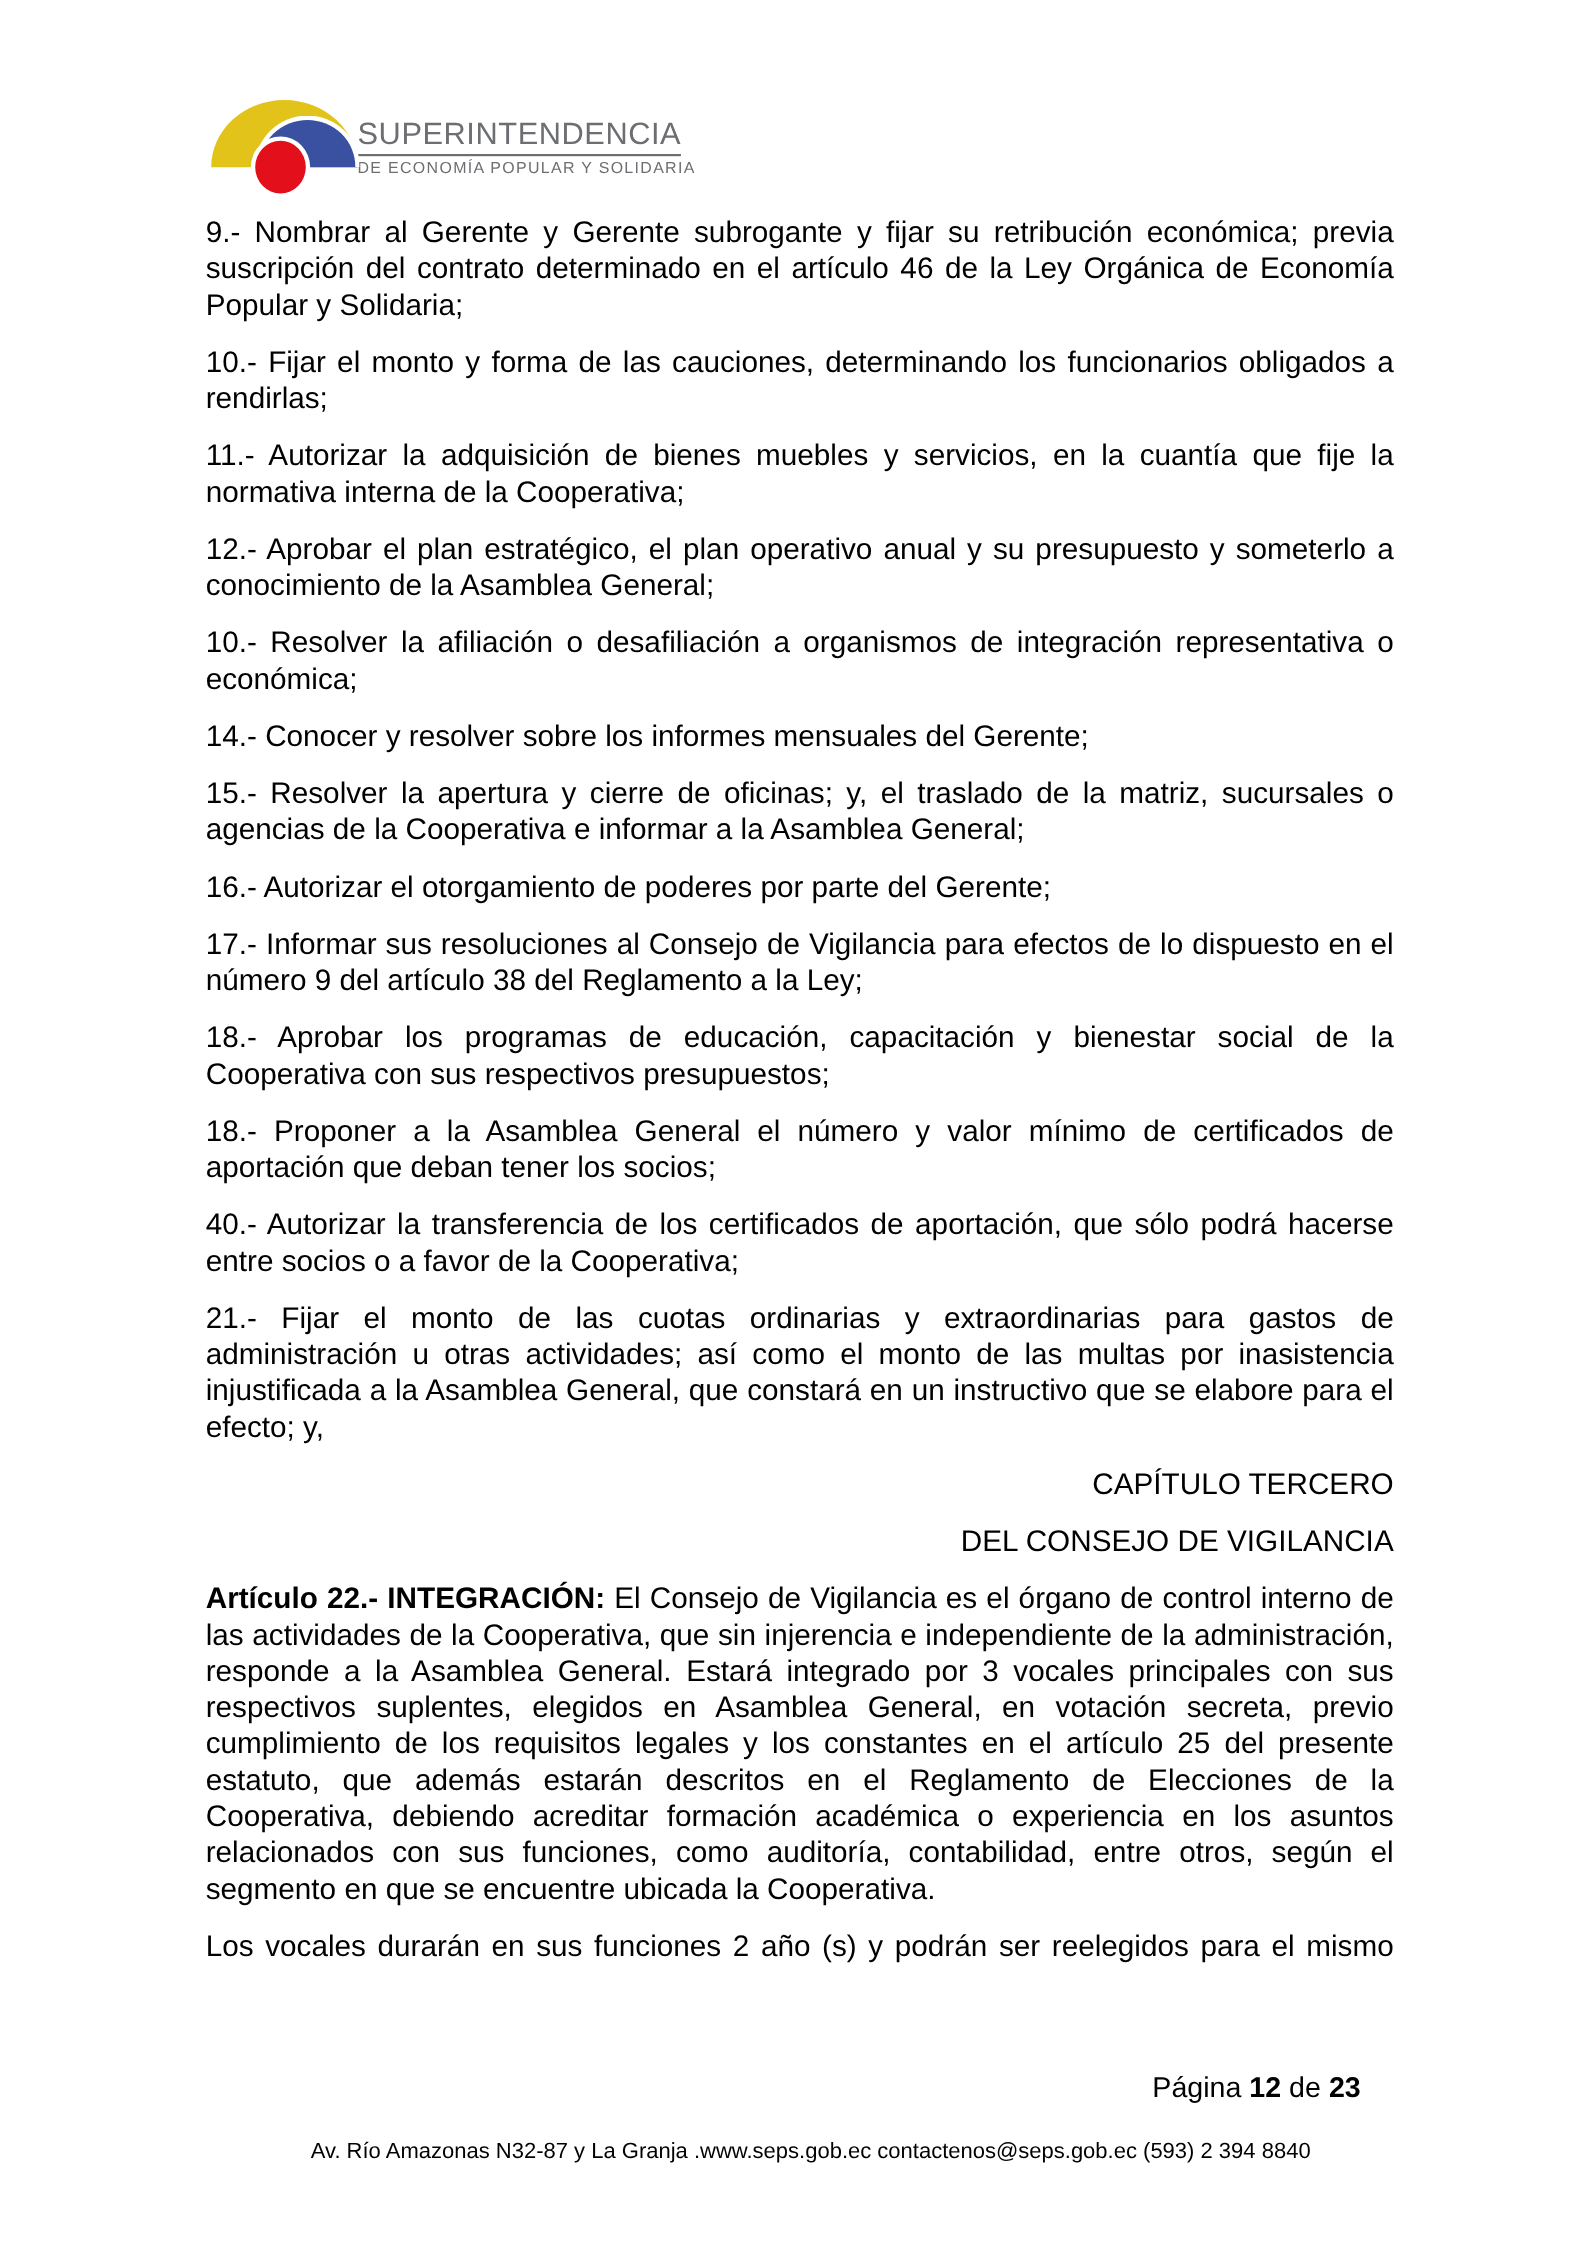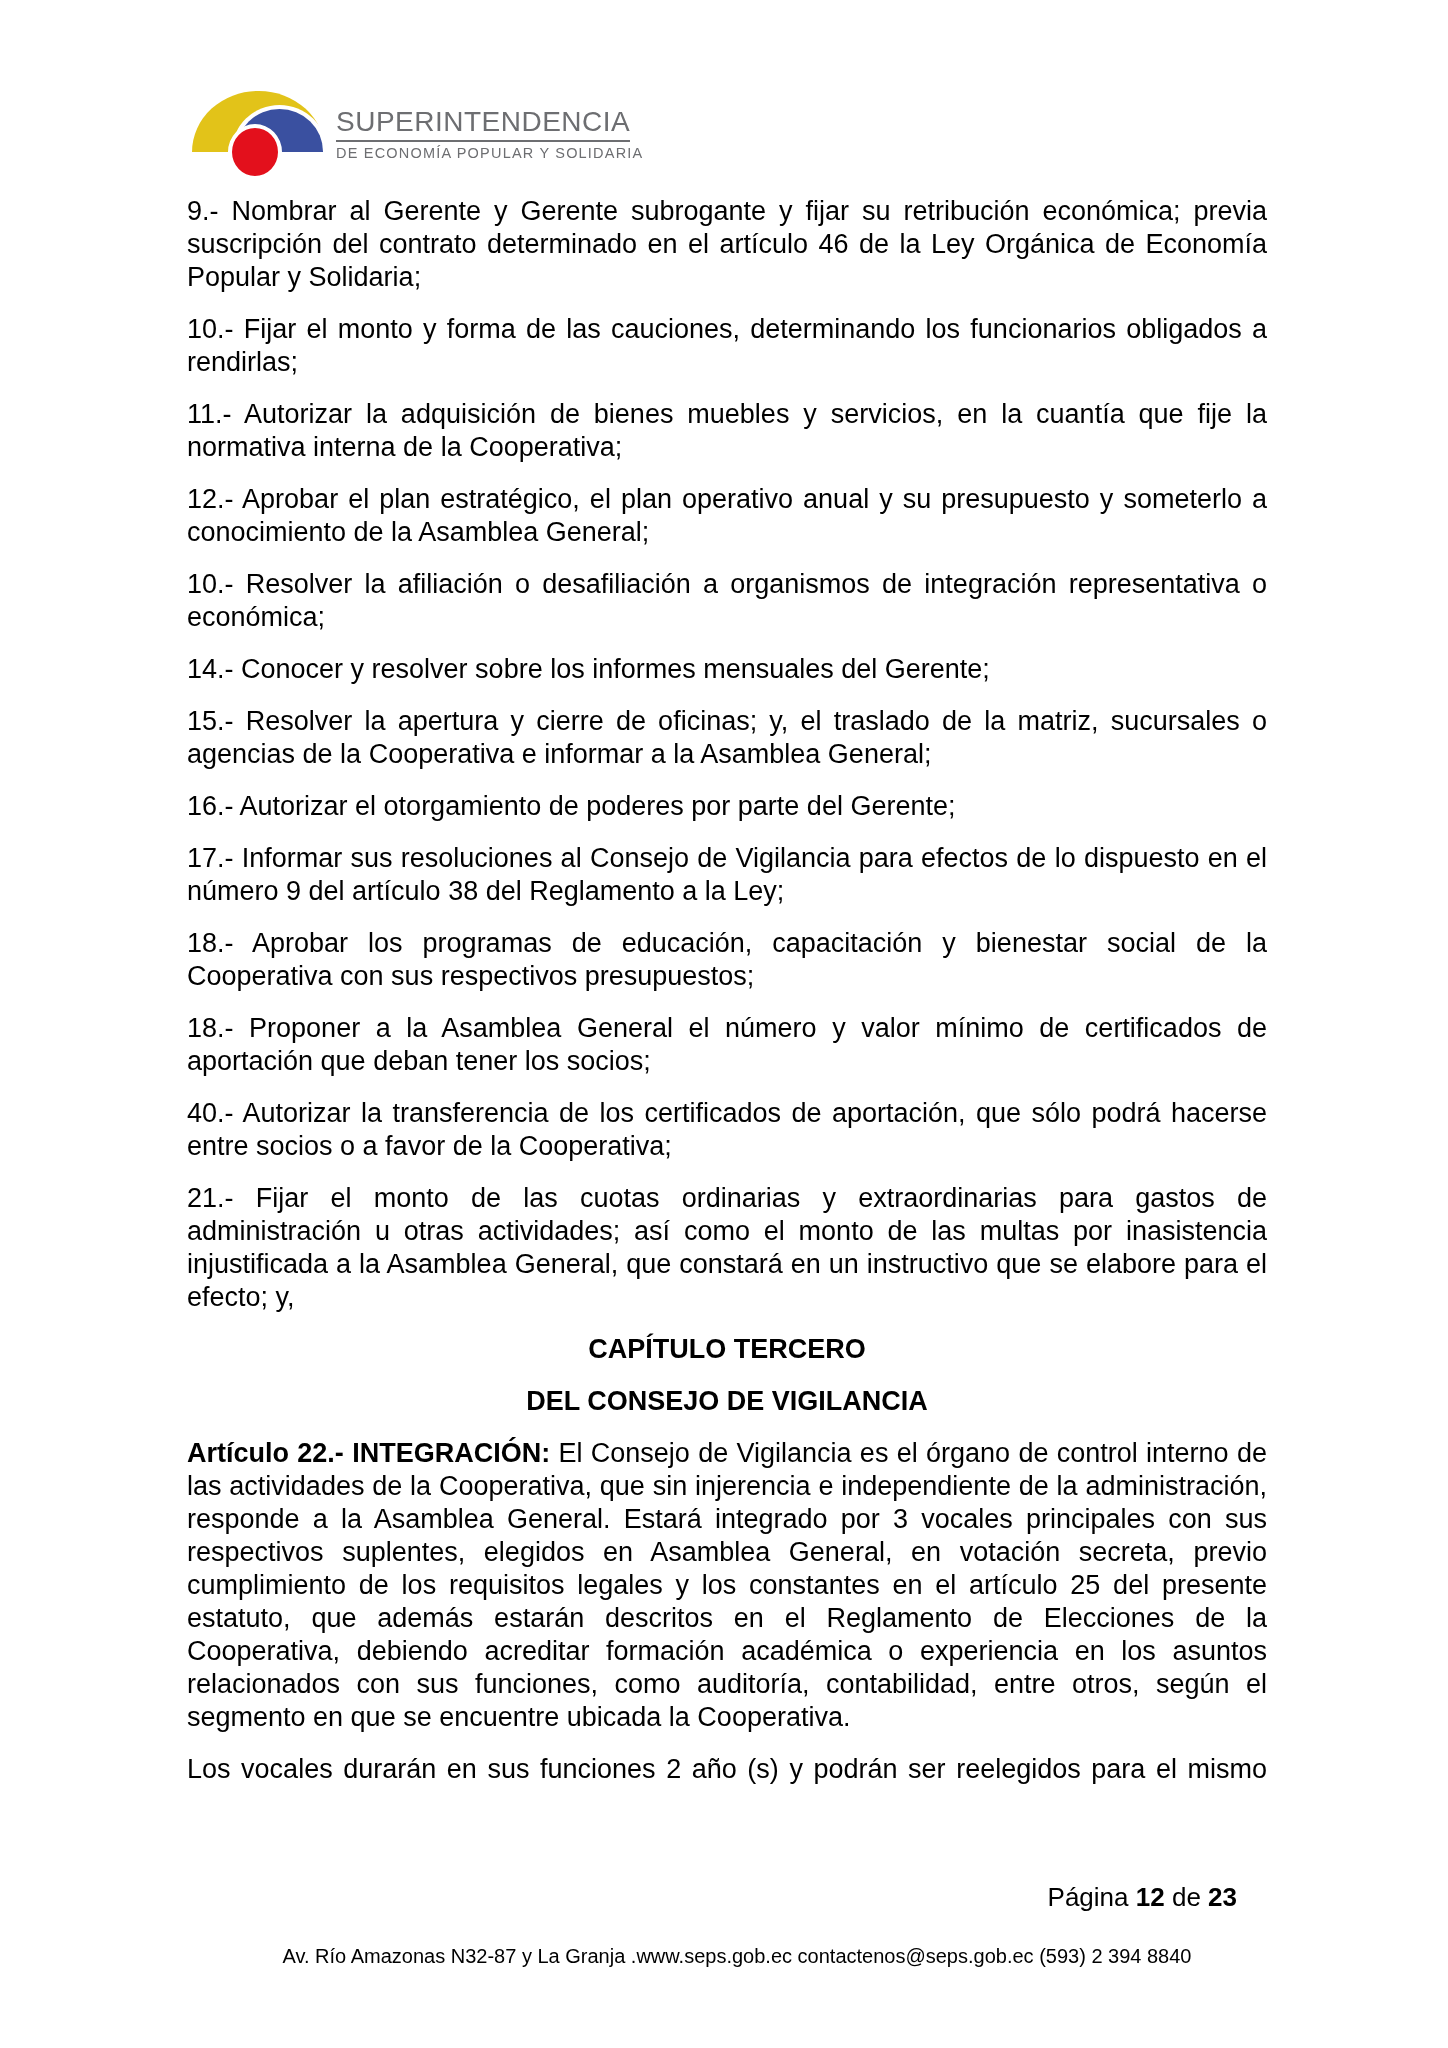--- a/index.html
+++ b/index.html
@@ -50,21 +50,21 @@
   }
   .dot-red {
     position: absolute;
     left: 36px; top: 33px;
     width: 46px; height: 48px;
     background: var(--logo_red, #E3101C);
     border: 4px solid #fff;
     border-radius: 50%;
     z-index: 3;
   }
-  .logo-text { margin-left: 11px; padding-top: 17px; }
+  .logo-text { padding-top: 17px; }
   .logo-title {
     display: inline-block;
     font-size: 28px;
     line-height: 1;
     letter-spacing: 0.5px;
     color: var(--logo_gray, #6D6E71);
     border-bottom: 2px solid var(--logo_gray, #6D6E71);
     padding-bottom: 4px;
   }
   .logo-subtitle {
@@ -82,22 +82,22 @@
     top: 195px;
     width: 1080px;
     font-size: 27px;
     line-height: 33px;
   }
   .para {
     margin: 0 0 19px 0;
     text-align: justify;
   }
   .heading {
-    text-align: center;
-    font-weight: bold;
+    text-align: right;
+    font-weight: normal;
   }
   .continuation {
     text-align: justify;
     text-align-last: justify;
   }
 
   
   .page-number {
     position: absolute;
     top: 1882px;

